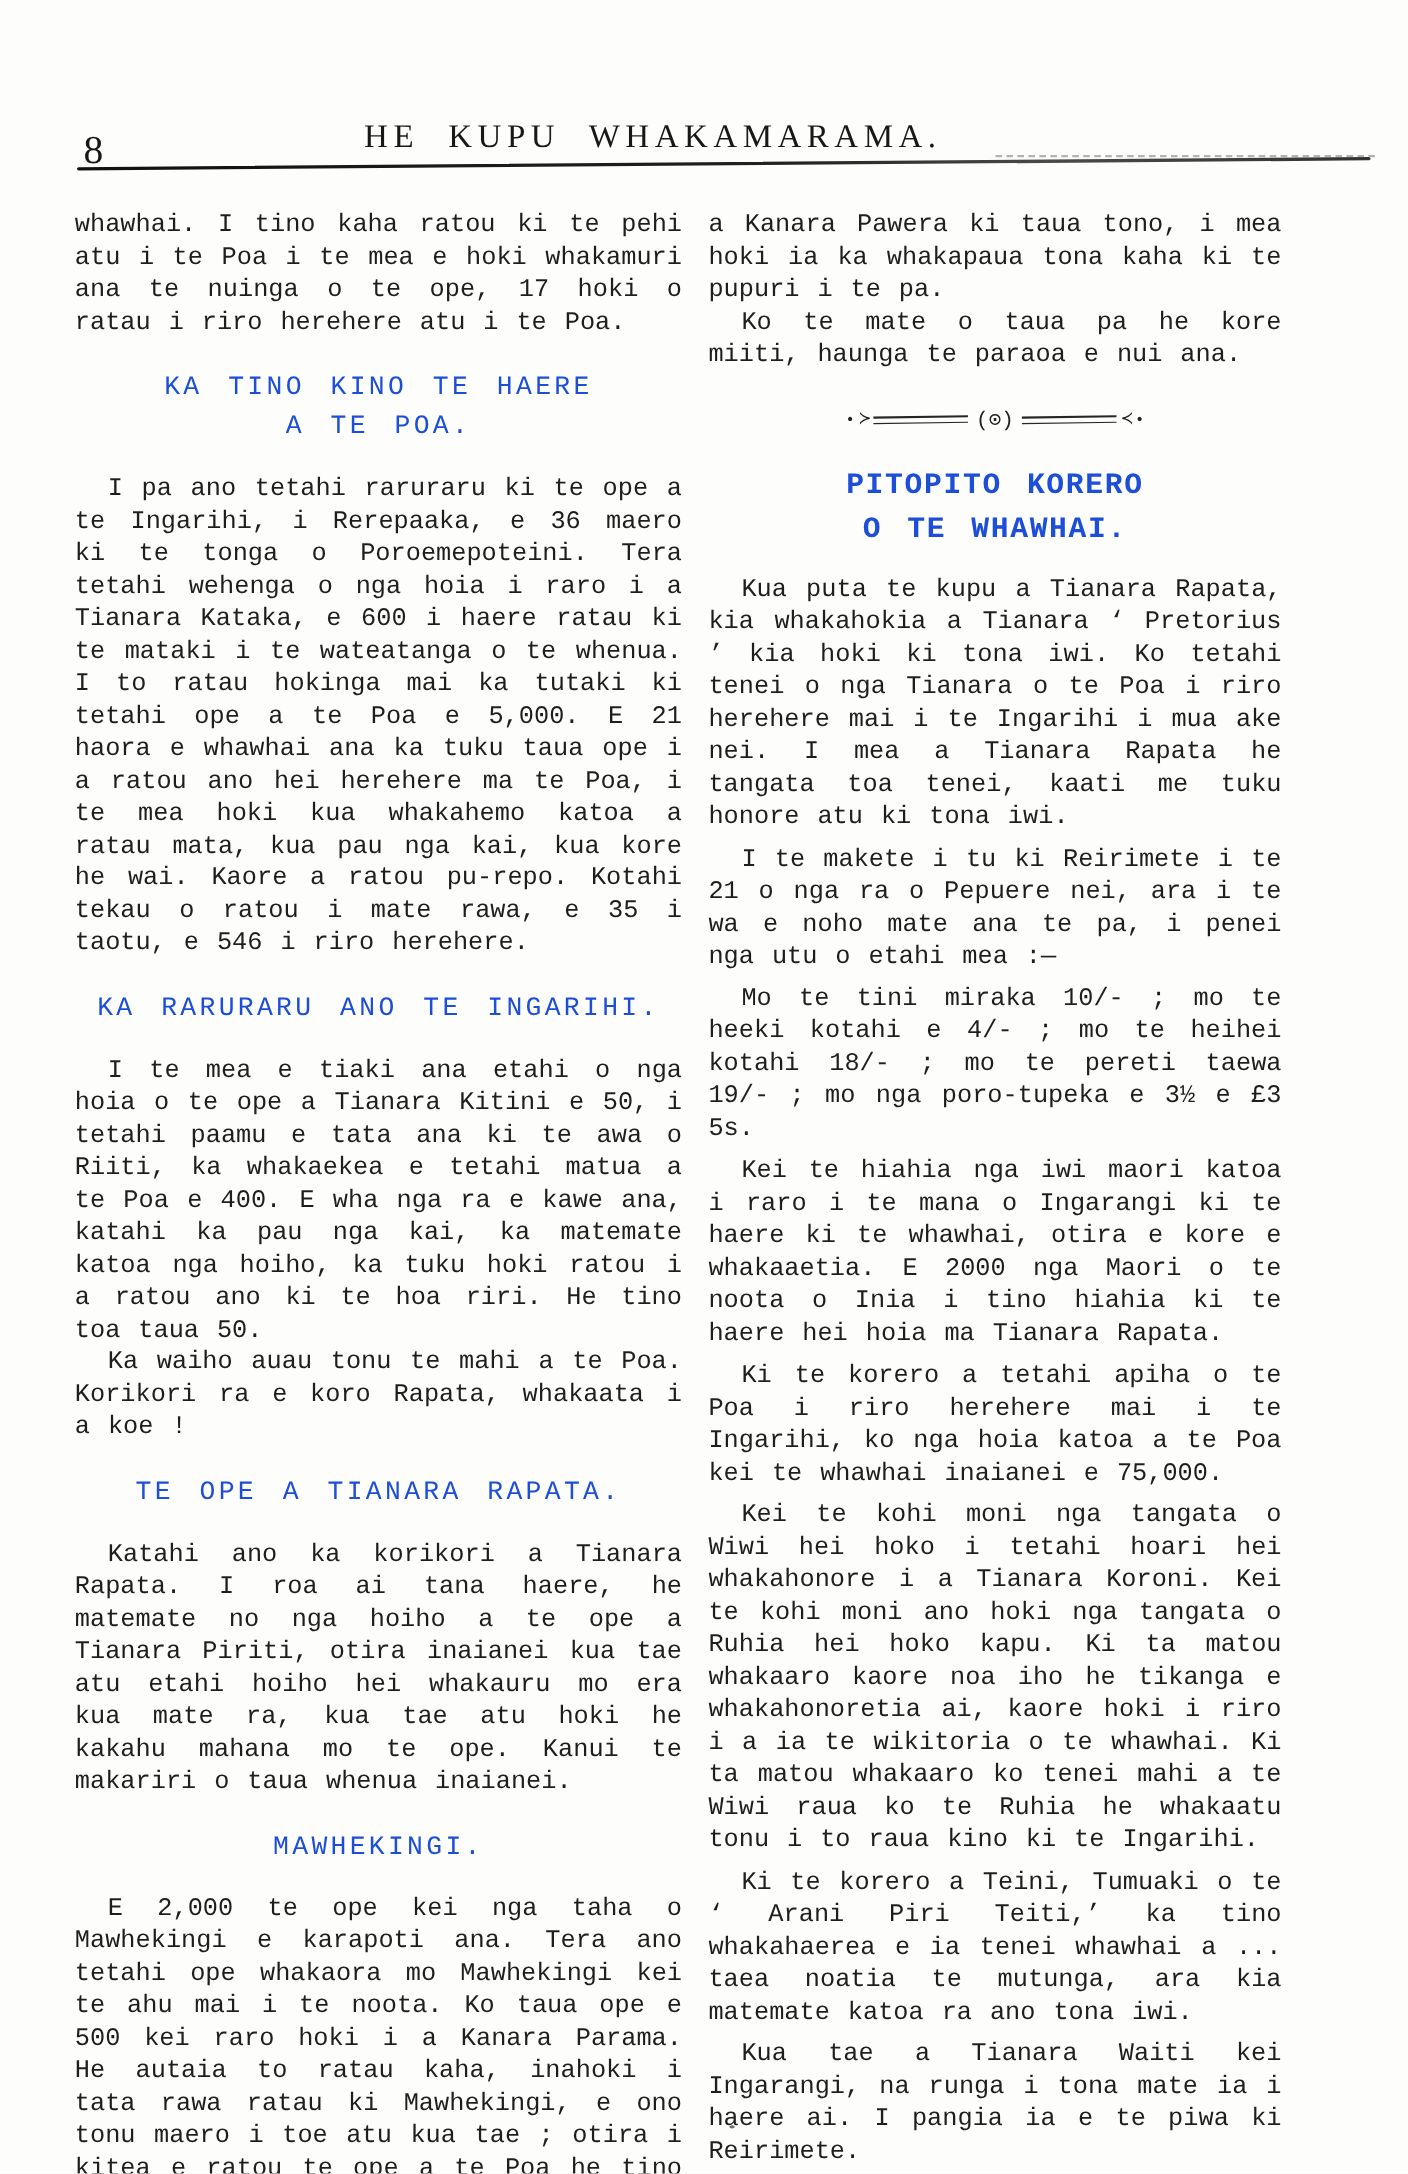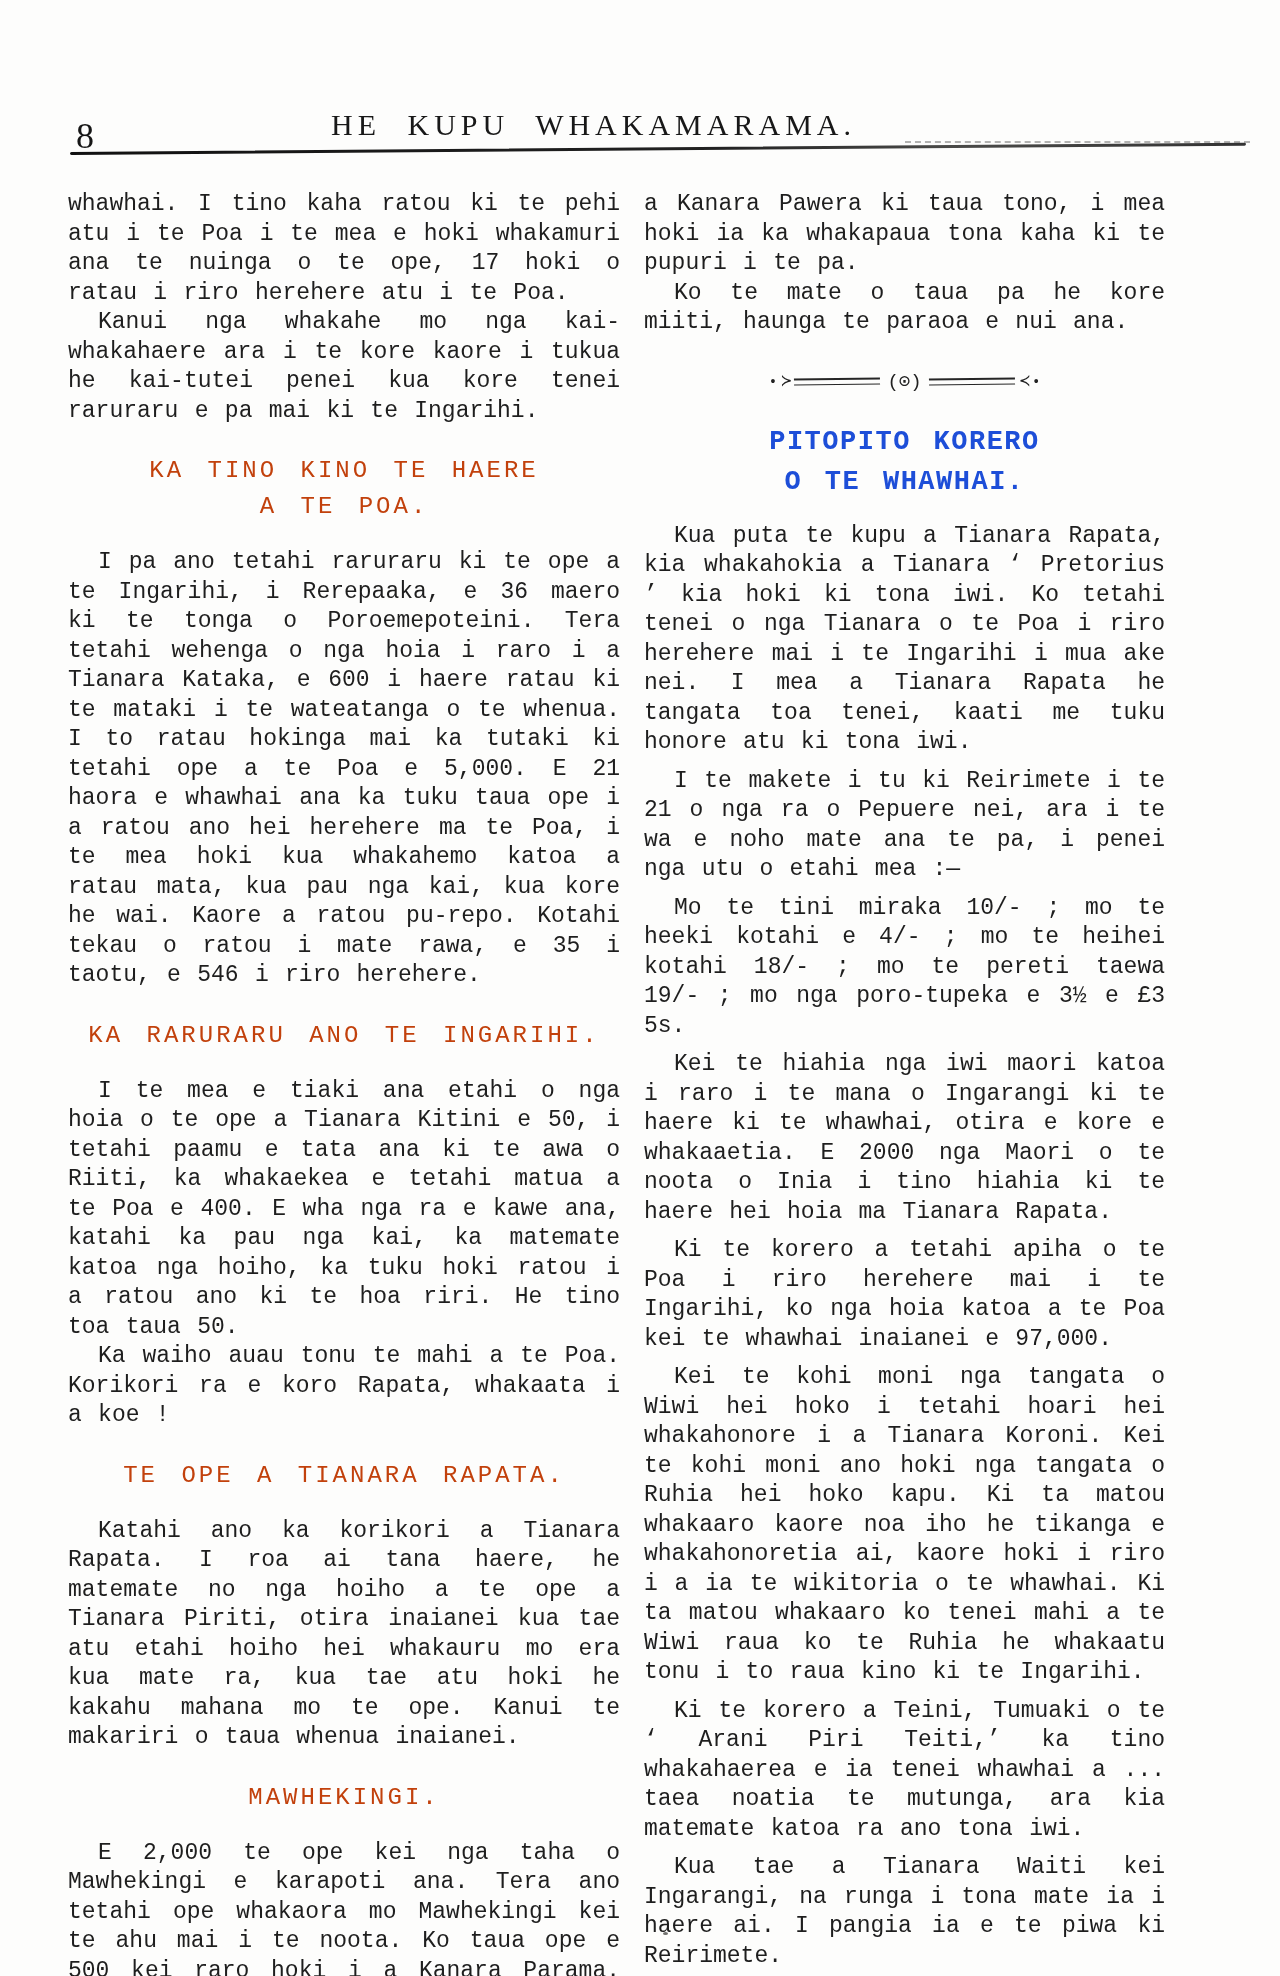--- a/index.html
+++ b/index.html
@@ -41,21 +41,21 @@
     text-align:justify; color:#1e1e1e;font-family:Liberation Mono, monospace;
   }
   .col-left  { width:552px; }
   .col-right { width:521px; }
   .content p { margin:0; }
   .indent { text-indent:30px; }
   .gap-before { margin-top:9px !important; }
   .section-heading {
     margin:27px 0 23px; text-align:center; text-indent:0;
     font-size:24px; font-weight:400; letter-spacing:3px; word-spacing:6px;
-    line-height:36px; color:#c2410c;
+    line-height:36px; color:#1d4ed8;
   }
   .bold-heading {
     margin:30px 0 20px; text-align:center; text-indent:0;
     font-size:27px; font-weight:700; letter-spacing:1.5px; word-spacing:5px;
     line-height:40px; color:#1d4ed8;
   }
   .heading-line { display:block; }
   
   .ornament {
     margin:34px 0 4px; display:flex; align-items:center; justify-content:center;
@@ -84,21 +84,20 @@
     <div class="page-number">8</div>
     <div class="paper-title">HE KUPU WHAKAMARAMA.</div>
     <div class="artifact-dashes"></div>
     <div class="header-rule"></div>
   </div>
 
   <div class="content">
 
     <div class="col-left">
       <p>whawhai.  I tino kaha ratou ki te pehi atu i te Poa i te mea e hoki whakamuri ana te nuinga o te ope, 17 hoki o ratau i riro herehere atu i te Poa.</p>
-      <p class="indent">Kanui nga whakahe mo nga kai-whakahaere ara i te kore kaore i tukua he kai-tutei penei kua kore tenei raruraru e pa mai ki te Ingarihi.</p>
       <h2 class="section-heading">
         <span class="heading-line">KA TINO KINO TE HAERE</span>
         <span class="heading-line">A TE POA.</span>
       </h2>
       <p class="indent">I pa ano tetahi raruraru ki te ope a te Ingarihi, i Rerepaaka, e 36 maero ki te tonga o Poroemepoteini.  Tera tetahi wehenga o nga hoia i raro i a Tianara Kataka, e 600 i haere ratau ki te mataki i te wateatanga o te whenua. I to ratau hokinga mai ka tutaki ki tetahi ope a te Poa e 5,000.  E 21 haora e whawhai ana ka tuku taua ope i a ratou ano hei herehere ma te Poa, i te mea hoki kua whakahemo katoa a ratau mata, kua pau nga kai, kua kore he wai.  Kaore a ratou pu-repo.  Kotahi tekau o ratou i mate rawa, e 35 i taotu, e 546 i riro herehere.</p>
       <h2 class="section-heading">KA RARURARU ANO TE INGARIHI.</h2>
       <p class="indent">I te mea e tiaki ana etahi o nga hoia o te ope a Tianara Kitini e 50, i tetahi paamu e tata ana ki te awa o Riiti, ka whakaekea e tetahi matua a te Poa e 400.  E wha nga ra e kawe ana, katahi ka pau nga kai, ka matemate katoa nga hoiho, ka tuku hoki ratou i a ratou ano ki te hoa riri.  He tino toa taua 50.</p>
       <p class="indent">Ka waiho auau tonu te mahi a te Poa. Korikori ra e koro Rapata, whakaata i a koe !</p>
       <h2 class="section-heading">TE OPE A TIANARA RAPATA.</h2>
       <p class="indent">Katahi ano ka korikori a Tianara Rapata. I roa ai tana haere, he matemate no nga hoiho a te ope a Tianara Piriti, otira inaianei kua tae atu etahi hoiho hei whakauru mo era kua mate ra, kua tae atu hoki he kakahu mahana mo te ope.  Kanui te makariri o taua whenua inaianei.</p>
@@ -123,21 +122,21 @@
 
       <h1 class="bold-heading">
         <span class="heading-line">PITOPITO KORERO</span>
         <span class="heading-line">O TE WHAWHAI.</span>
       </h1>
 
       <p class="indent">Kua puta te kupu a Tianara Rapata, kia whakahokia a Tianara ‘ Pretorius ’ kia hoki ki tona iwi.  Ko tetahi tenei o nga Tianara o te Poa i riro herehere mai i te Ingarihi i mua ake nei.  I mea a Tianara Rapata he tangata toa tenei, kaati me tuku honore atu ki tona iwi.</p>
       <p class="indent gap-before">I te makete i tu ki Reirimete i te 21 o nga ra o Pepuere nei, ara i te wa e noho mate ana te pa, i penei nga utu o etahi mea :—</p>
       <p class="indent gap-before">Mo te tini miraka 10/- ;  mo te heeki kotahi e 4/- ;  mo te heihei kotahi 18/- ;  mo te pereti taewa 19/- ;  mo nga poro-tupeka e 3½ e £3 5s.</p>
       <p class="indent gap-before">Kei te hiahia nga iwi maori katoa i raro i te mana o Ingarangi ki te haere ki te whawhai, otira e kore e whakaaetia.  E 2000 nga Maori o te noota o Inia i tino hiahia ki te haere hei hoia ma Tianara Rapata.</p>
-      <p class="indent gap-before">Ki te korero a tetahi apiha o te Poa i riro herehere mai i te Ingarihi, ko nga hoia katoa a te Poa kei te whawhai inaianei e 97,000.</p>
+      <p class="indent gap-before">Ki te korero a tetahi apiha o te Poa i riro herehere mai i te Ingarihi, ko nga hoia katoa a te Poa kei te whawhai inaianei e 75,000.</p>
       <p class="indent gap-before">Kei te kohi moni nga tangata o Wiwi hei hoko i tetahi hoari hei whakahonore i a Tianara Koroni.  Kei te kohi moni ano hoki nga tangata o Ruhia hei hoko kapu.  Ki ta matou whakaaro kaore noa iho he tikanga e whakahonoretia ai, kaore hoki i riro i a ia te wikitoria o te whawhai.  Ki ta matou whakaaro ko tenei mahi a te Wiwi raua ko te Ruhia he whakaatu tonu i to raua kino ki te Ingarihi.</p>
       <p class="indent gap-before">Ki te korero a Teini, Tumuaki o te ‘ Arani Piri Teiti,’ ka tino whakahaerea e ia tenei whawhai a ... taea noatia te mutunga, ara kia matemate katoa ra ano tona iwi.</p>
       <p class="indent gap-before">Kua tae a Tianara Waiti kei Ingarangi, na runga i tona mate ia i haere ai.  I pangia ia e te piwa ki Reirimete.</p>
     </div>
 
   </div>
 
   <div class="speck"></div>
 
 </div>

